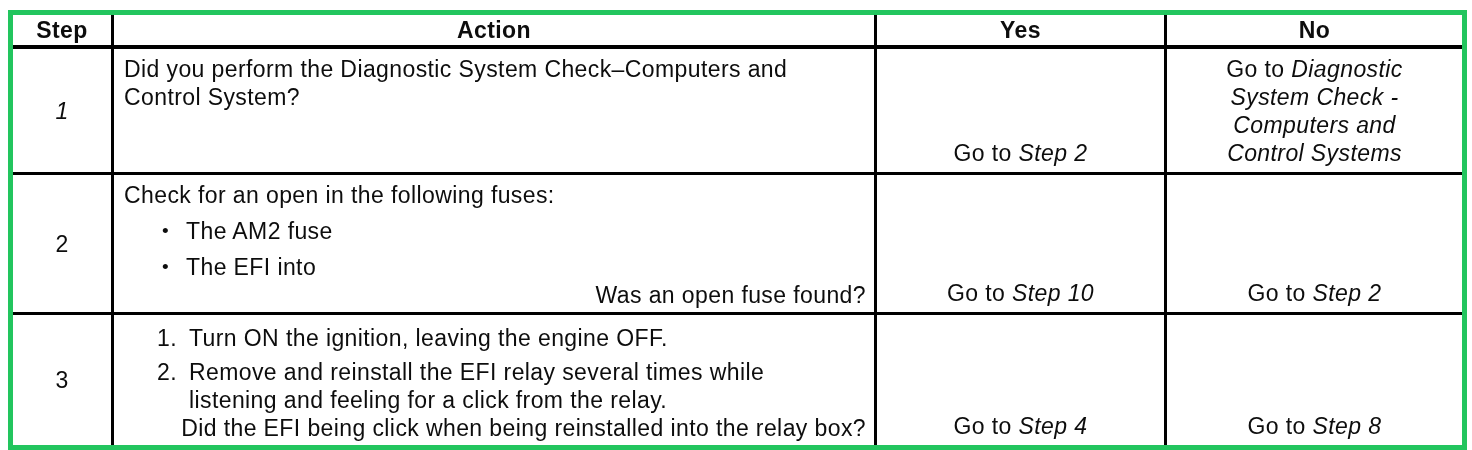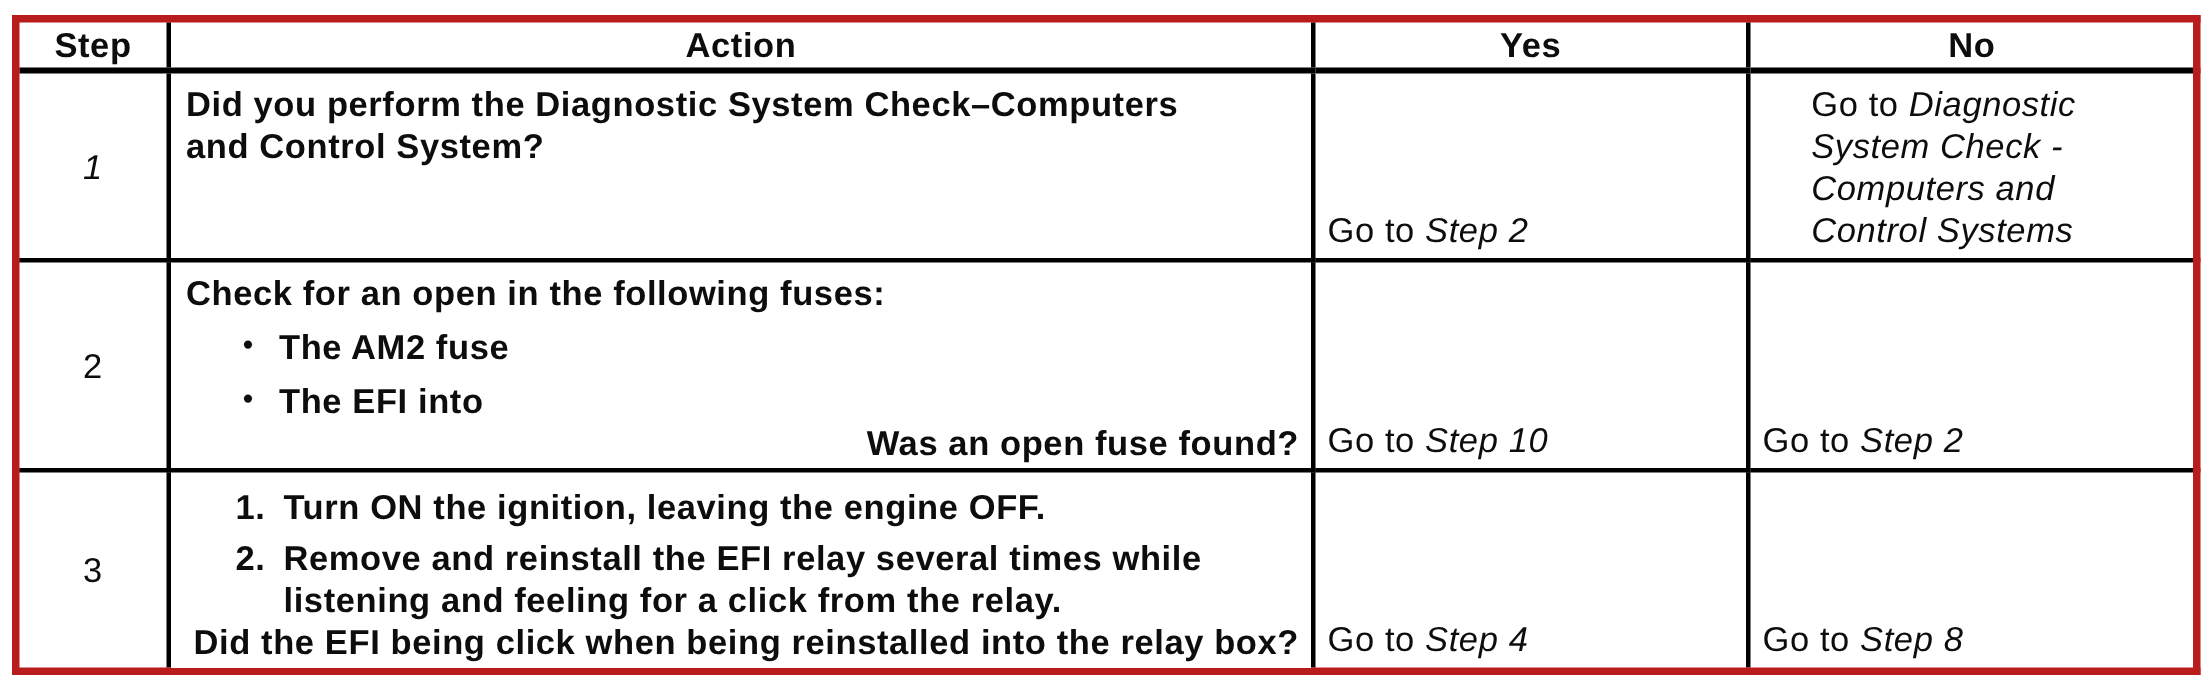--- a/index.html
+++ b/index.html
@@ -16,21 +16,21 @@
     color: #0d0d0d;
     overflow: hidden;
   }
   table.diag {
     position: absolute;
     left: 8px;
     top: 10px;
     width: 1454px;
     border-collapse: collapse;
     table-layout: fixed;
-    border: 5px solid #b91c1c;
+    border: 5px solid #22c55e;
     font-size: 23px;
     line-height: 28px;
     letter-spacing: 0.4px;
   }
   col.c-step   { width: 102px; }
   col.c-action { width: 763px; }
   col.c-yes    { width: 290px; }
   col.c-no     { width: 299px; }
 
   th, td {
@@ -52,21 +52,20 @@
   td.step-cell {
     text-align: center;
     vertical-align: middle;
   }
   td.step-cell.slanted { font-style: italic; }
 
   td.action-cell {
     position: relative;
     vertical-align: top;
     padding: 6px 8px 4px 10px;
-    font-weight: bold;
   }
   .action-text { margin: 0; }
   .q-row1 { max-width: 690px; }
 
   .bullet-list { margin-top: 8px; }
   .bullet-item {
     display: flex;
     padding-left: 38px;
     margin: 8px 0;
   }
@@ -92,21 +91,21 @@
     position: absolute;
     left: 10px;
     right: 8px;
     bottom: 3px;
     margin: 0;
     text-align: right;
   }
 
   td.goto-cell {
     vertical-align: bottom;
-    text-align: left;
+    text-align: center;
     padding: 4px 8px 5px 8px;
   }
   td.goto-cell.top-aligned {
     vertical-align: top;
     padding-top: 6px;
   }
   .goto-text { margin: 0; }
   .ref-wrap { max-width: 214px; margin: 0 auto; }
   .italic-ref { font-style: italic; }
 </style>

